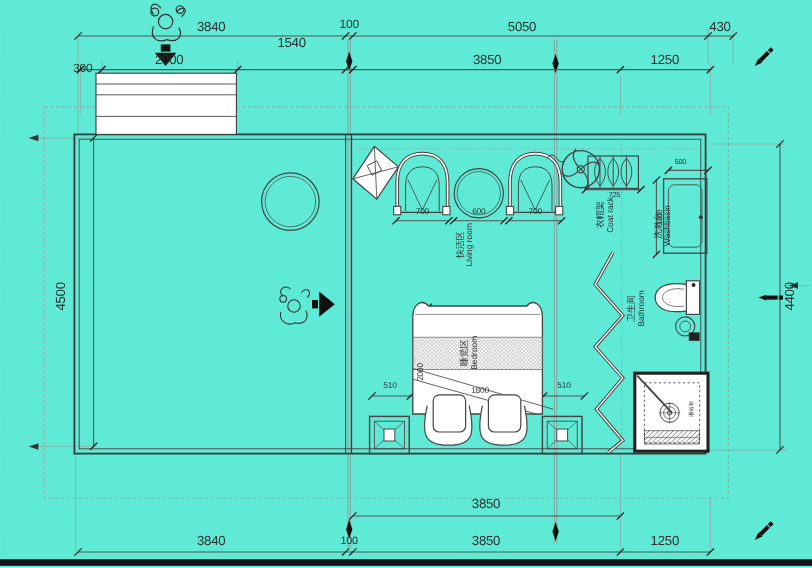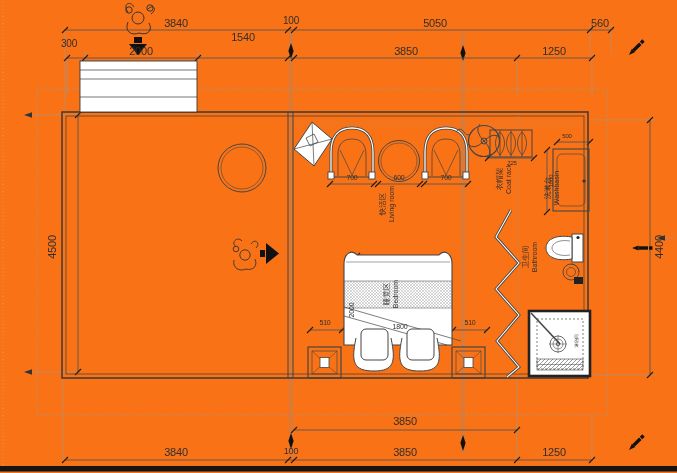--- a/index.html
+++ b/index.html
@@ -1,16 +1,16 @@
 <!DOCTYPE html>
 <html><head>
 <meta charset="utf-8">
 <style>
   html,body{margin:0;padding:0;background:#fff}
-  .stage{position:relative;width:677px;height:473px;background:#f97316;overflow:hidden;
+  .stage{position:relative;width:677px;height:473px;background:#5eead4;overflow:hidden;
          font-family:"Liberation Sans",sans-serif}
   .stage svg{position:absolute;left:0;top:0}
   .t{position:absolute;transform:translate(-50%,-50%);color:#2f2f2f;white-space:nowrap;
      letter-spacing:-0.2px;line-height:1}
   .r{transform:translate(-50%,-50%) rotate(-90deg)}
   .s11{font-size:11px}.s10{font-size:10px}.s9{font-size:9px}
   .s7{font-size:7px}.s6{font-size:6px}.s4{font-size:4.5px}
   .room{position:absolute;transform:translate(-50%,-50%) rotate(-90deg);text-align:center;
         color:#2f2f2f;line-height:1.18}
   .room .zh{display:block;font-size:7.5px}
@@ -248,23 +248,23 @@
   <use href="#pen" transform="translate(629,55) rotate(-45)"></use>
   <use href="#pen" transform="translate(632,248)"></use>
   <use href="#pen" transform="translate(629,450) rotate(-45)"></use>
 
   <rect x="0" y="466" width="677" height="5.5" fill="#151515"></rect>
 </svg>
 
   <span class="t s11" style="left:176px;top:23px">3840</span>
   <span class="t s10" style="left:291px;top:21px">100</span>
   <span class="t s11" style="left:435px;top:23px">5050</span>
-  <span class="t s11" style="left:600px;top:23px">560</span>
-
-  <span class="t s10" style="left:69px;top:44px">300</span>
+  <span class="t s11" style="left:600px;top:23px">430</span>
+
+  <span class="t s10" style="left:69px;top:58px">300</span>
   <span class="t s11" style="left:141px;top:51px">2000</span>
   <span class="t s11" style="left:243px;top:37px">1540</span>
   <span class="t s11" style="left:406px;top:51px">3850</span>
   <span class="t s11" style="left:554px;top:51px">1250</span>
 
   <span class="t r s11" style="left:52px;top:247px">4500</span>
   <span class="t r s11" style="left:659px;top:247px">4400</span>
 
   <span class="t s11" style="left:405px;top:421px">3850</span>
   <span class="t s11" style="left:176px;top:452px">3840</span>

